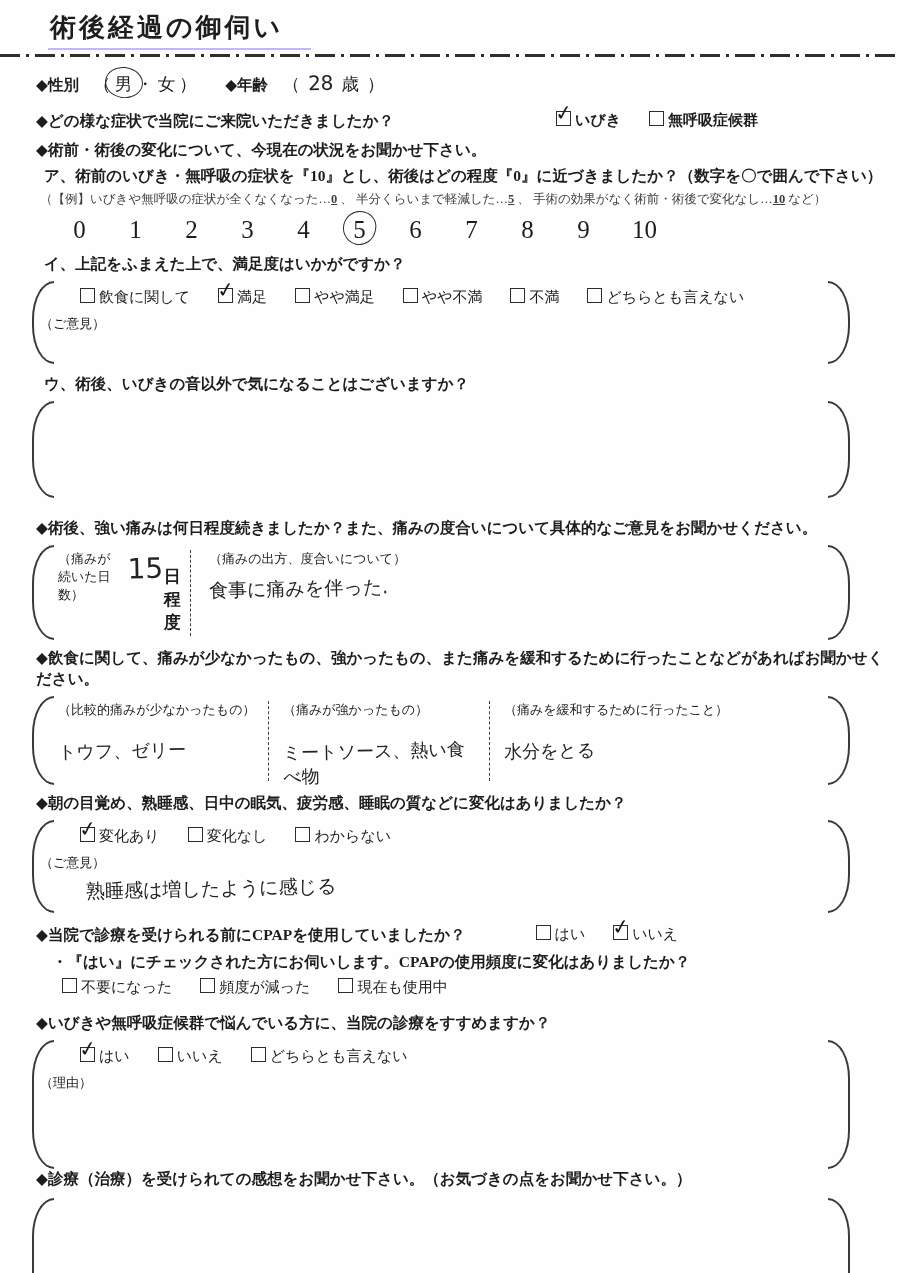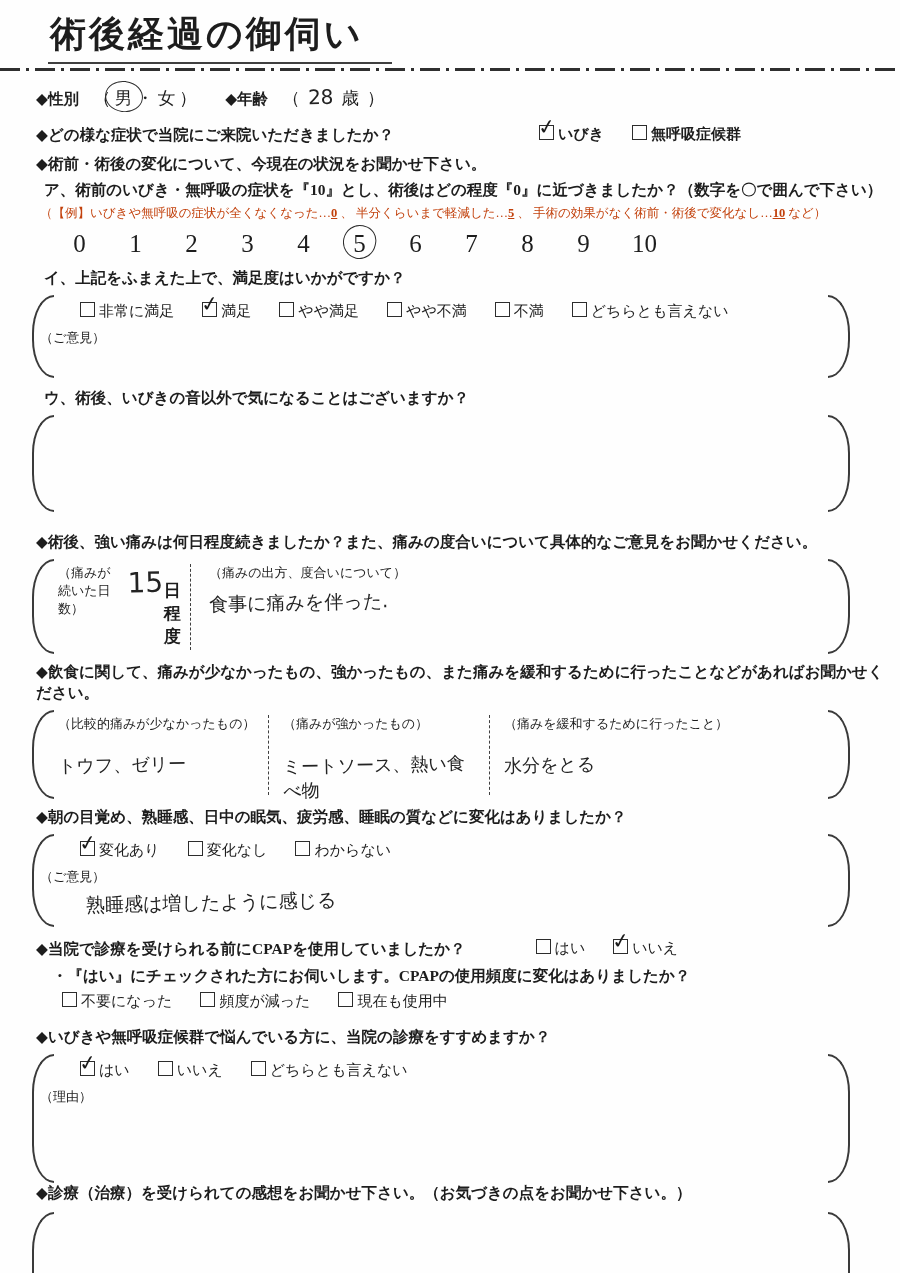--- a/index.html
+++ b/index.html
@@ -3,45 +3,45 @@
 <meta charset="utf-8">
 <style>
   html,body{margin:0;padding:0;}
   body{
     width:900px;height:1273px;overflow:hidden;background:#fefefe;
     font-family:"Liberation Serif","DejaVu Serif",serif;color:#1d1d1d;
     position:relative;
   }
   .title-row{margin:10px 0 0 48px;}
   .page-title{
-    display:inline-block;font-size:36px;font-weight:600;letter-spacing:3px;
-    border-bottom:2px solid #404040;padding:0 28px 3px 2px;
+    display:inline-block;font-size:26px;font-weight:600;letter-spacing:3px;
+    border-bottom:2px solid #c4b5fd;padding:0 28px 3px 2px;
   }
   .dashline{
     height:3px;margin-top:4px;
     background:repeating-linear-gradient(90deg,#2f2f2f 0 20px,transparent 20px 26px,#2f2f2f 26px 29px,transparent 29px 35px);
   }
   .row{white-space:nowrap;}
   .profile-row{margin:14px 0 0 36px;font-size:17.5px;}
   .profile-row .seg{margin-right:10px;}
   .g-group .g-opt{position:relative;display:inline-block;padding:0 4px;}
   .circled{position:relative;}
   .circled::before{
     content:"";position:absolute;left:-6px;right:-6px;top:-5px;bottom:-2px;
     border:1.7px solid #2d2d2d;border-radius:50%;transform:rotate(7deg);
   }
   .hw{font-family:"DejaVu Sans",sans-serif;color:#232323;display:inline-block;transform:rotate(-1.2deg);}
   .hw-age{font-size:20px;padding:0 8px;}
-  .symptom-row{margin:15px 17px 0 36px;font-size:15.5px;display:flex;}
+  .symptom-row{margin:15px 0 0 36px;font-size:15.5px;display:flex;}
   .symptom-opts{margin-left:auto;margin-right:118px;font-weight:600;padding-left:32px;}
   .q{font-weight:600;font-size:15.5px;}
   .sec{margin-left:36px;margin-right:30px;}
   .change-heading{margin-top:8px;}
   .sub-q{margin:5px 0 0 44px;font-weight:600;font-size:15.5px;}
-  .example-line{margin:4px 0 0 40px;font-size:12.5px;font-weight:400;color:#c2410c;}
+  .example-line{margin:4px 0 0 40px;font-size:12.5px;font-weight:400;color:#404040;}
   .example-line .u{text-decoration:underline;font-weight:600;}
   .scale-row{display:flex;gap:41px;margin:8px 0 0 72px;font-family:"Liberation Serif","DejaVu Serif",serif;font-size:25px;}
   .scale-row .num{position:relative;min-width:15px;text-align:center;}
   .scale-row .num.circled::before{left:-9px;right:-9px;top:-5px;bottom:-1px;transform:rotate(12deg);border-radius:50% 45% 50% 50%;}
   
   .ans{position:relative;margin:6px 50px 0 32px;padding:5px 26px 4px 26px;}
   .br{position:absolute;top:0;bottom:0;width:20px;}
   .br-l{left:0;border-left:2px solid #3a3a3a;border-top:2px solid #3a3a3a;border-bottom:2px solid #3a3a3a;border-radius:22px 0 0 22px / 38px 0 0 38px;}
   .br-r{right:0;border-right:2px solid #3a3a3a;border-top:2px solid #3a3a3a;border-bottom:2px solid #3a3a3a;border-radius:0 22px 22px 0 / 0 38px 38px 0;}
   .cb{display:inline-block;position:relative;width:13px;height:13px;border:1.6px solid #2c2c2c;margin-right:4px;vertical-align:-1px;}
@@ -113,21 +113,21 @@
   <span class="num">8</span>
   <span class="num">9</span>
   <span class="num">10</span>
 </div>
 
 <div class="sub-q" style="margin-top:10px;">イ、上記をふまえた上で、満足度はいかがですか？</div>
 <div class="ans box-h80">
   <span class="br br-l"></span>
   <span class="br br-r"></span>
   <div class="opt-row">
-    <span class="opt"><span class="cb"></span><span>非常に満足</span></span>
+    <span class="opt"><span class="cb"></span><span>飲食に関して</span></span>
     <span class="opt"><span class="cb checked"></span><span>満足</span></span>
     <span class="opt"><span class="cb"></span><span>やや満足</span></span>
     <span class="opt"><span class="cb"></span><span>やや不満</span></span>
     <span class="opt"><span class="cb"></span><span>不満</span></span>
     <span class="opt"><span class="cb"></span><span>どちらとも言えない</span></span>
   </div>
   <div class="comment-label">（ご意見）</div>
   <div class="hw hw-comment"></div>
 </div>
 

